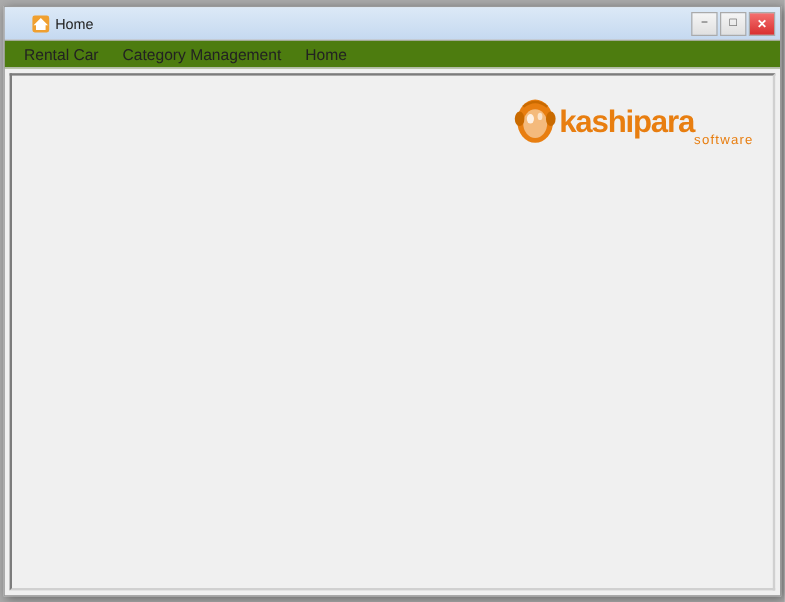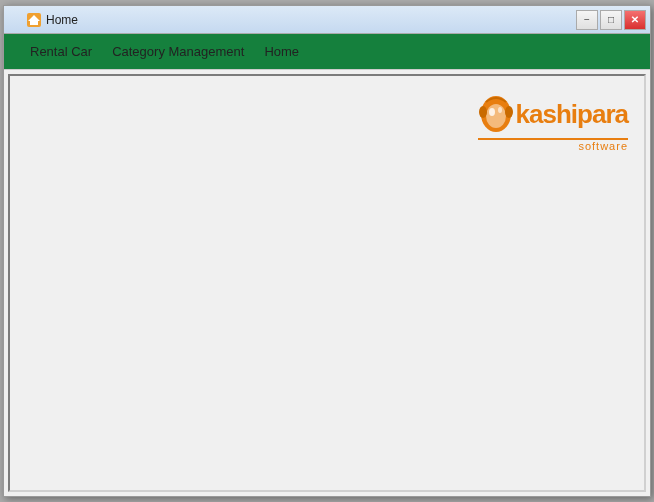--- a/index.html
+++ b/index.html
@@ -74,26 +74,26 @@
       color: #444;
     }
 
     .titlebar-btn.close {
       background: linear-gradient(to bottom, #f47070, #d93030);
       color: white;
       font-weight: bold;
     }
 
     .menubar {
-      height: 36px;
-      background: #15803d;
+      height: 23px;
+      background: #4d7c0f;
       border-bottom: 1px solid #ccc;
       display: flex;
       align-items: center;
-      padding: 0 16px;
+      padding: 0 6px;
       gap: 0;
     }
 
     .menu-item {
       padding: 4px 10px;
       font-size: 13px;
       color: #222;
       cursor: pointer;
       white-space: nowrap;
     }
@@ -104,21 +104,20 @@
       position: relative;
       border: 2px inset #d0d0d0;
       margin: 4px;
     }
 
     .logo-container {
       position: absolute;
       top: 16px;
       right: 16px;
       display: flex;
-      flex-direction: column;
     }
 
     .logo-wrapper {
       display: flex;
       align-items: center;
       gap: 2px;
     }
 
     .logo-icon {
       width: 36px;

